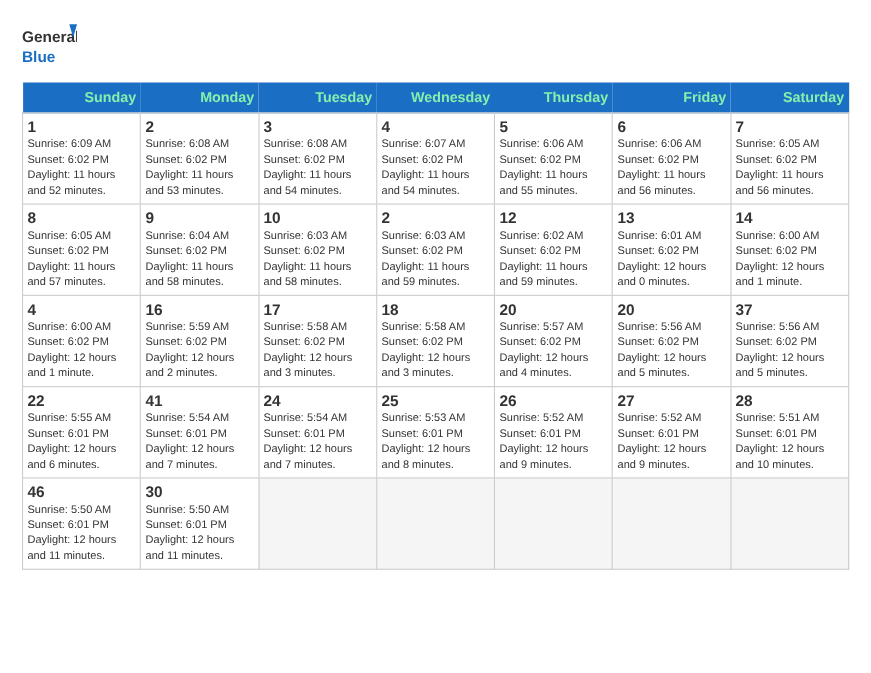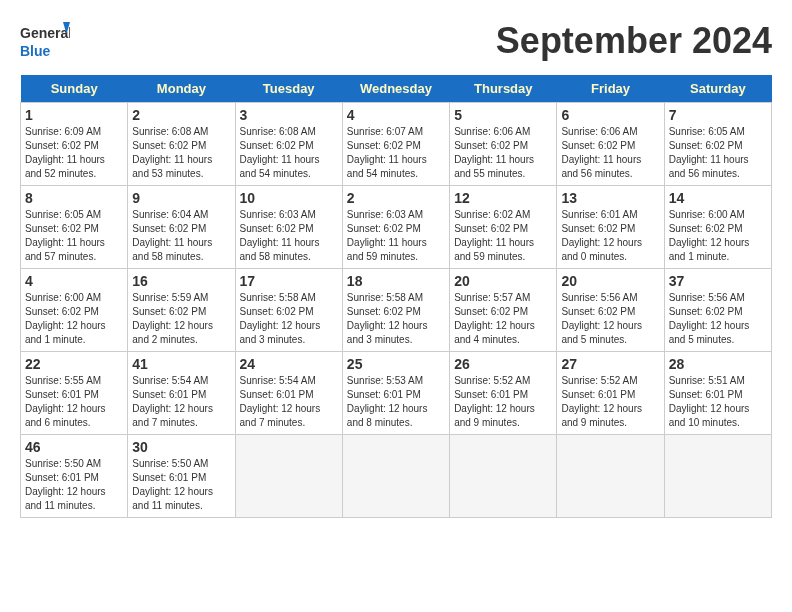--- a/index.html
+++ b/index.html
@@ -33,23 +33,23 @@
       font-size: 16px;
       color: #555;
     }
     table {
       width: 100%;
       border-collapse: collapse;
       font-size: 11px;
     }
     thead tr th {
       background-color: #1a6fc4;
-      color: #fef9c3;
+      color: #86efac;
       padding: 6px 4px;
-      text-align: center;
+      text-align: right;
       font-size: 13px;
       font-weight: bold;
     }
     tbody tr td {
       border: 1px solid #ccc;
       vertical-align: top;
       padding: 4px;
       width: calc(100% / 7);
       height: 80px;
     }
@@ -74,21 +74,20 @@
 
 <div class="header-area">
   <div class="logo">
   <svg width="50" height="45" viewBox="0 0 50 45">
     <text x="0" y="18" font-size="14" font-weight="bold" font-family="Arial" fill="#333">General</text>
     <text x="0" y="36" font-size="14" font-weight="bold" font-family="Arial" fill="#1a6fc4">Blue</text>
     <polygon points="43,2 50,2 46.5,14" fill="#1a6fc4"></polygon>
   </svg>
 </div>
   <div class="title-area">
-    <div class="month-title">September 2024</div>
   </div>
 </div>
 
 <table>
   <thead>
     <tr>
     <th>Sunday</th>
         <th>Monday</th>
         <th>Tuesday</th>
         <th>Wednesday</th>

